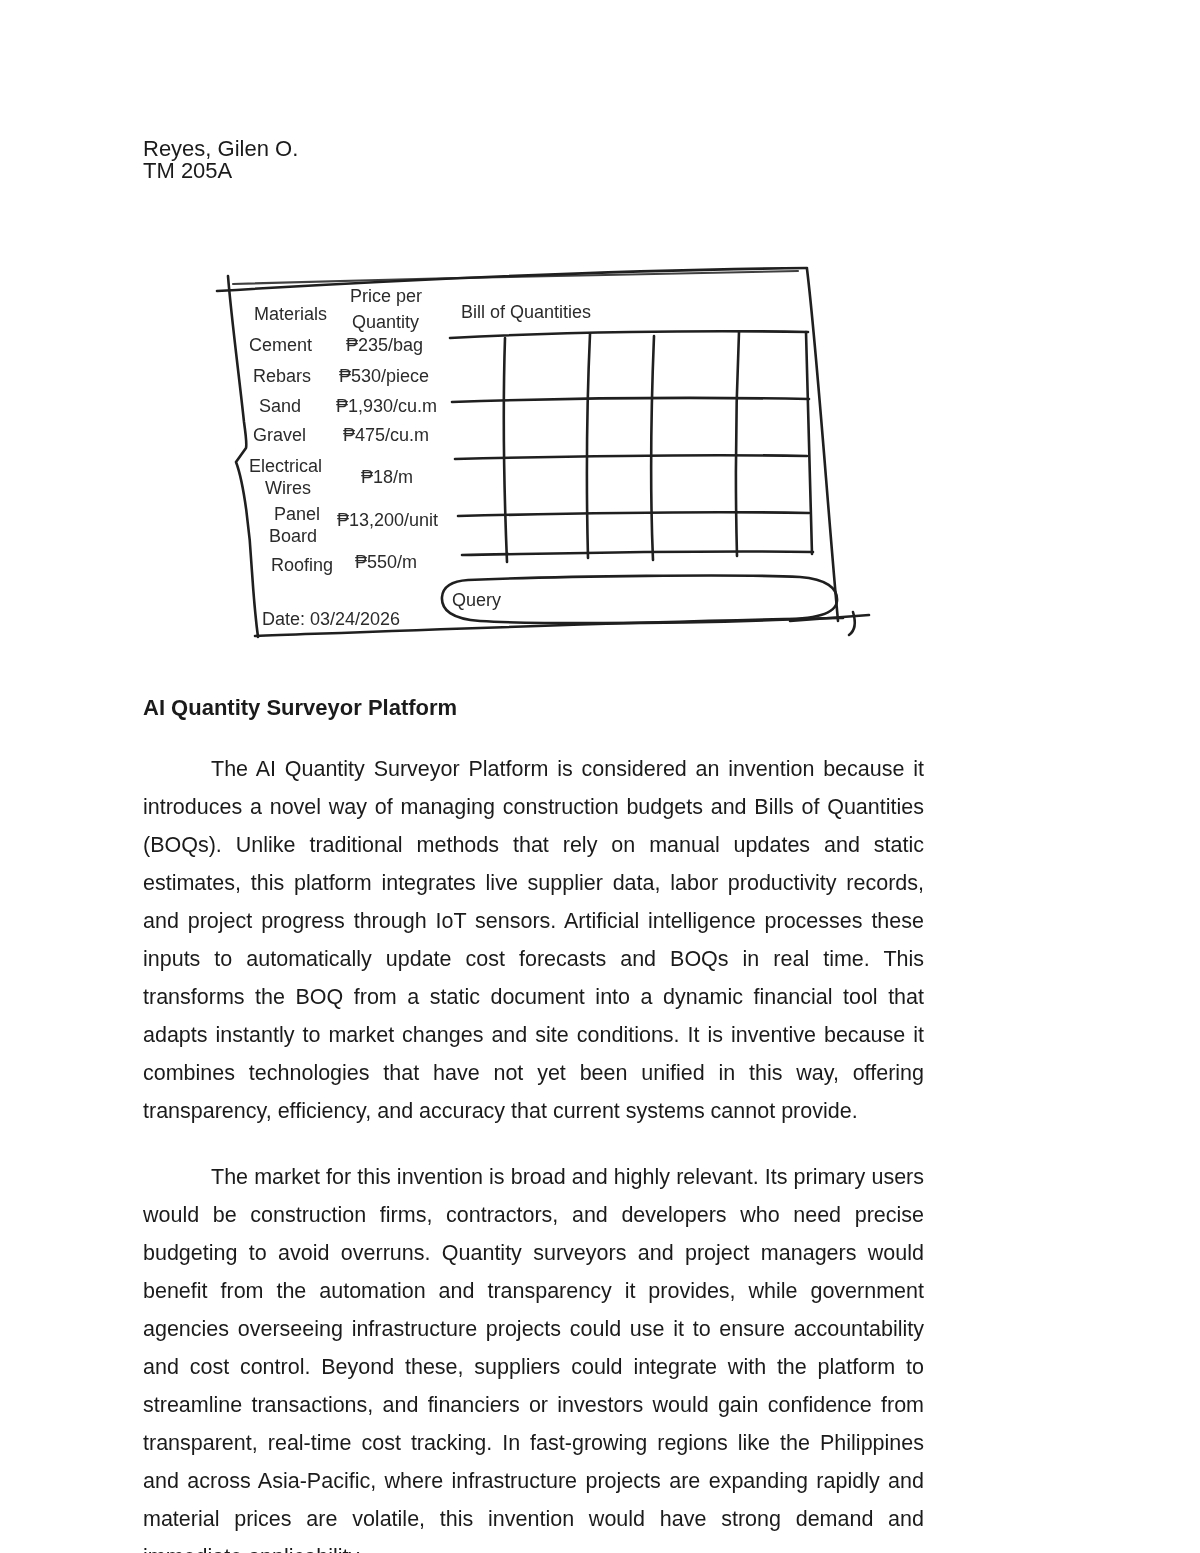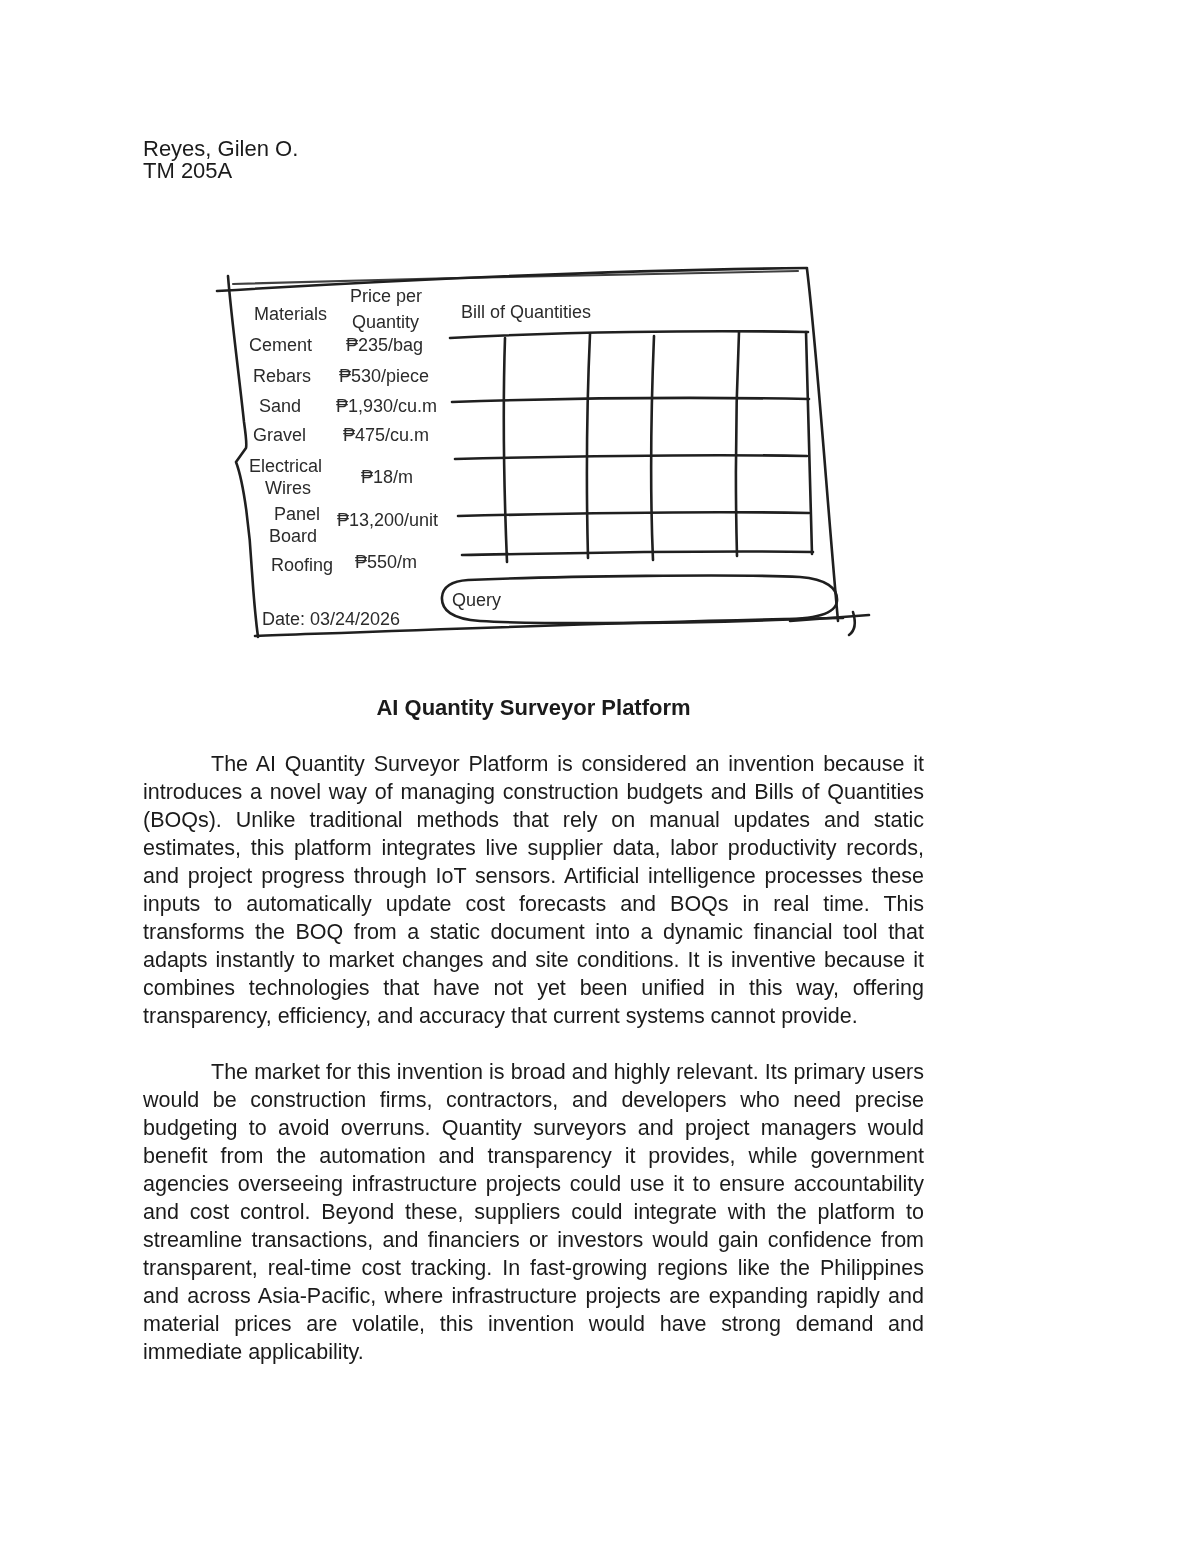--- a/index.html
+++ b/index.html
@@ -51,27 +51,26 @@
     opacity: .85;
   }
   .sketch text {
     fill: #2b2b2b;
     font-family: "Liberation Sans", sans-serif;
     font-size: 18px;
   }
   h1.doc-title {
     font-size: 22px;
     font-weight: bold;
-    text-align: center;
     margin: 46px 0 30px 0;
     line-height: 24px;
   }
   .para {
     font-size: 21.5px;
-    line-height: 28px;
+    line-height: 38px;
     text-align: justify;
     text-indent: 68px;
     margin: 0;
     font-weight: 500;
   }
   .para2 {
     margin-top: 28px;
   }
 </style>
 </head>

